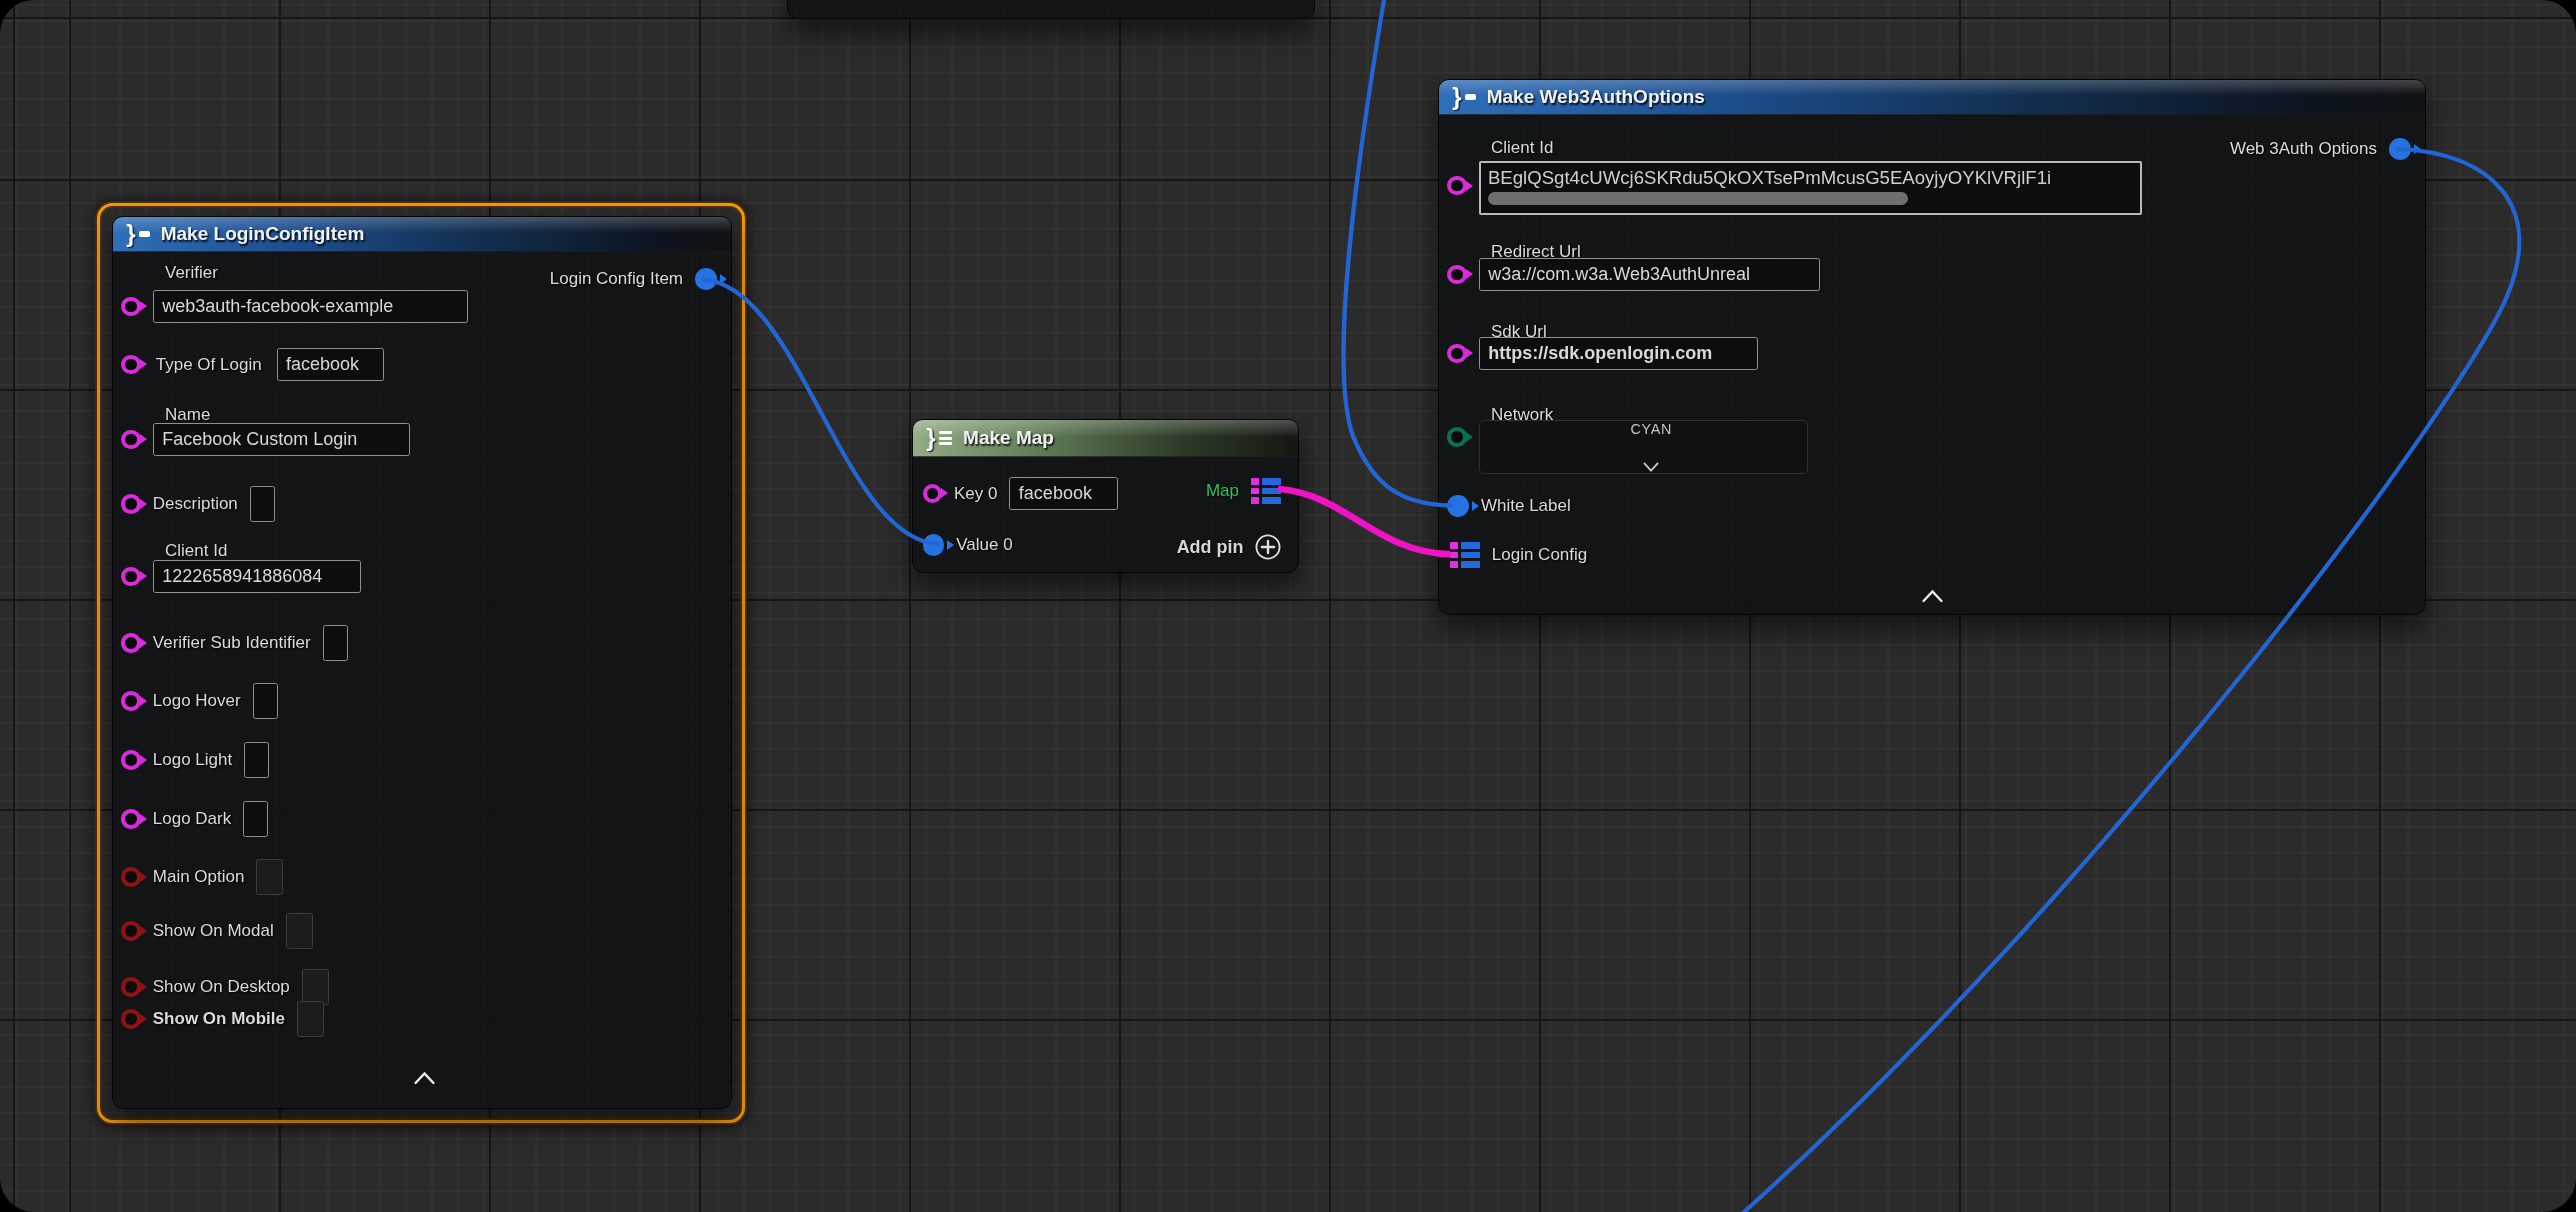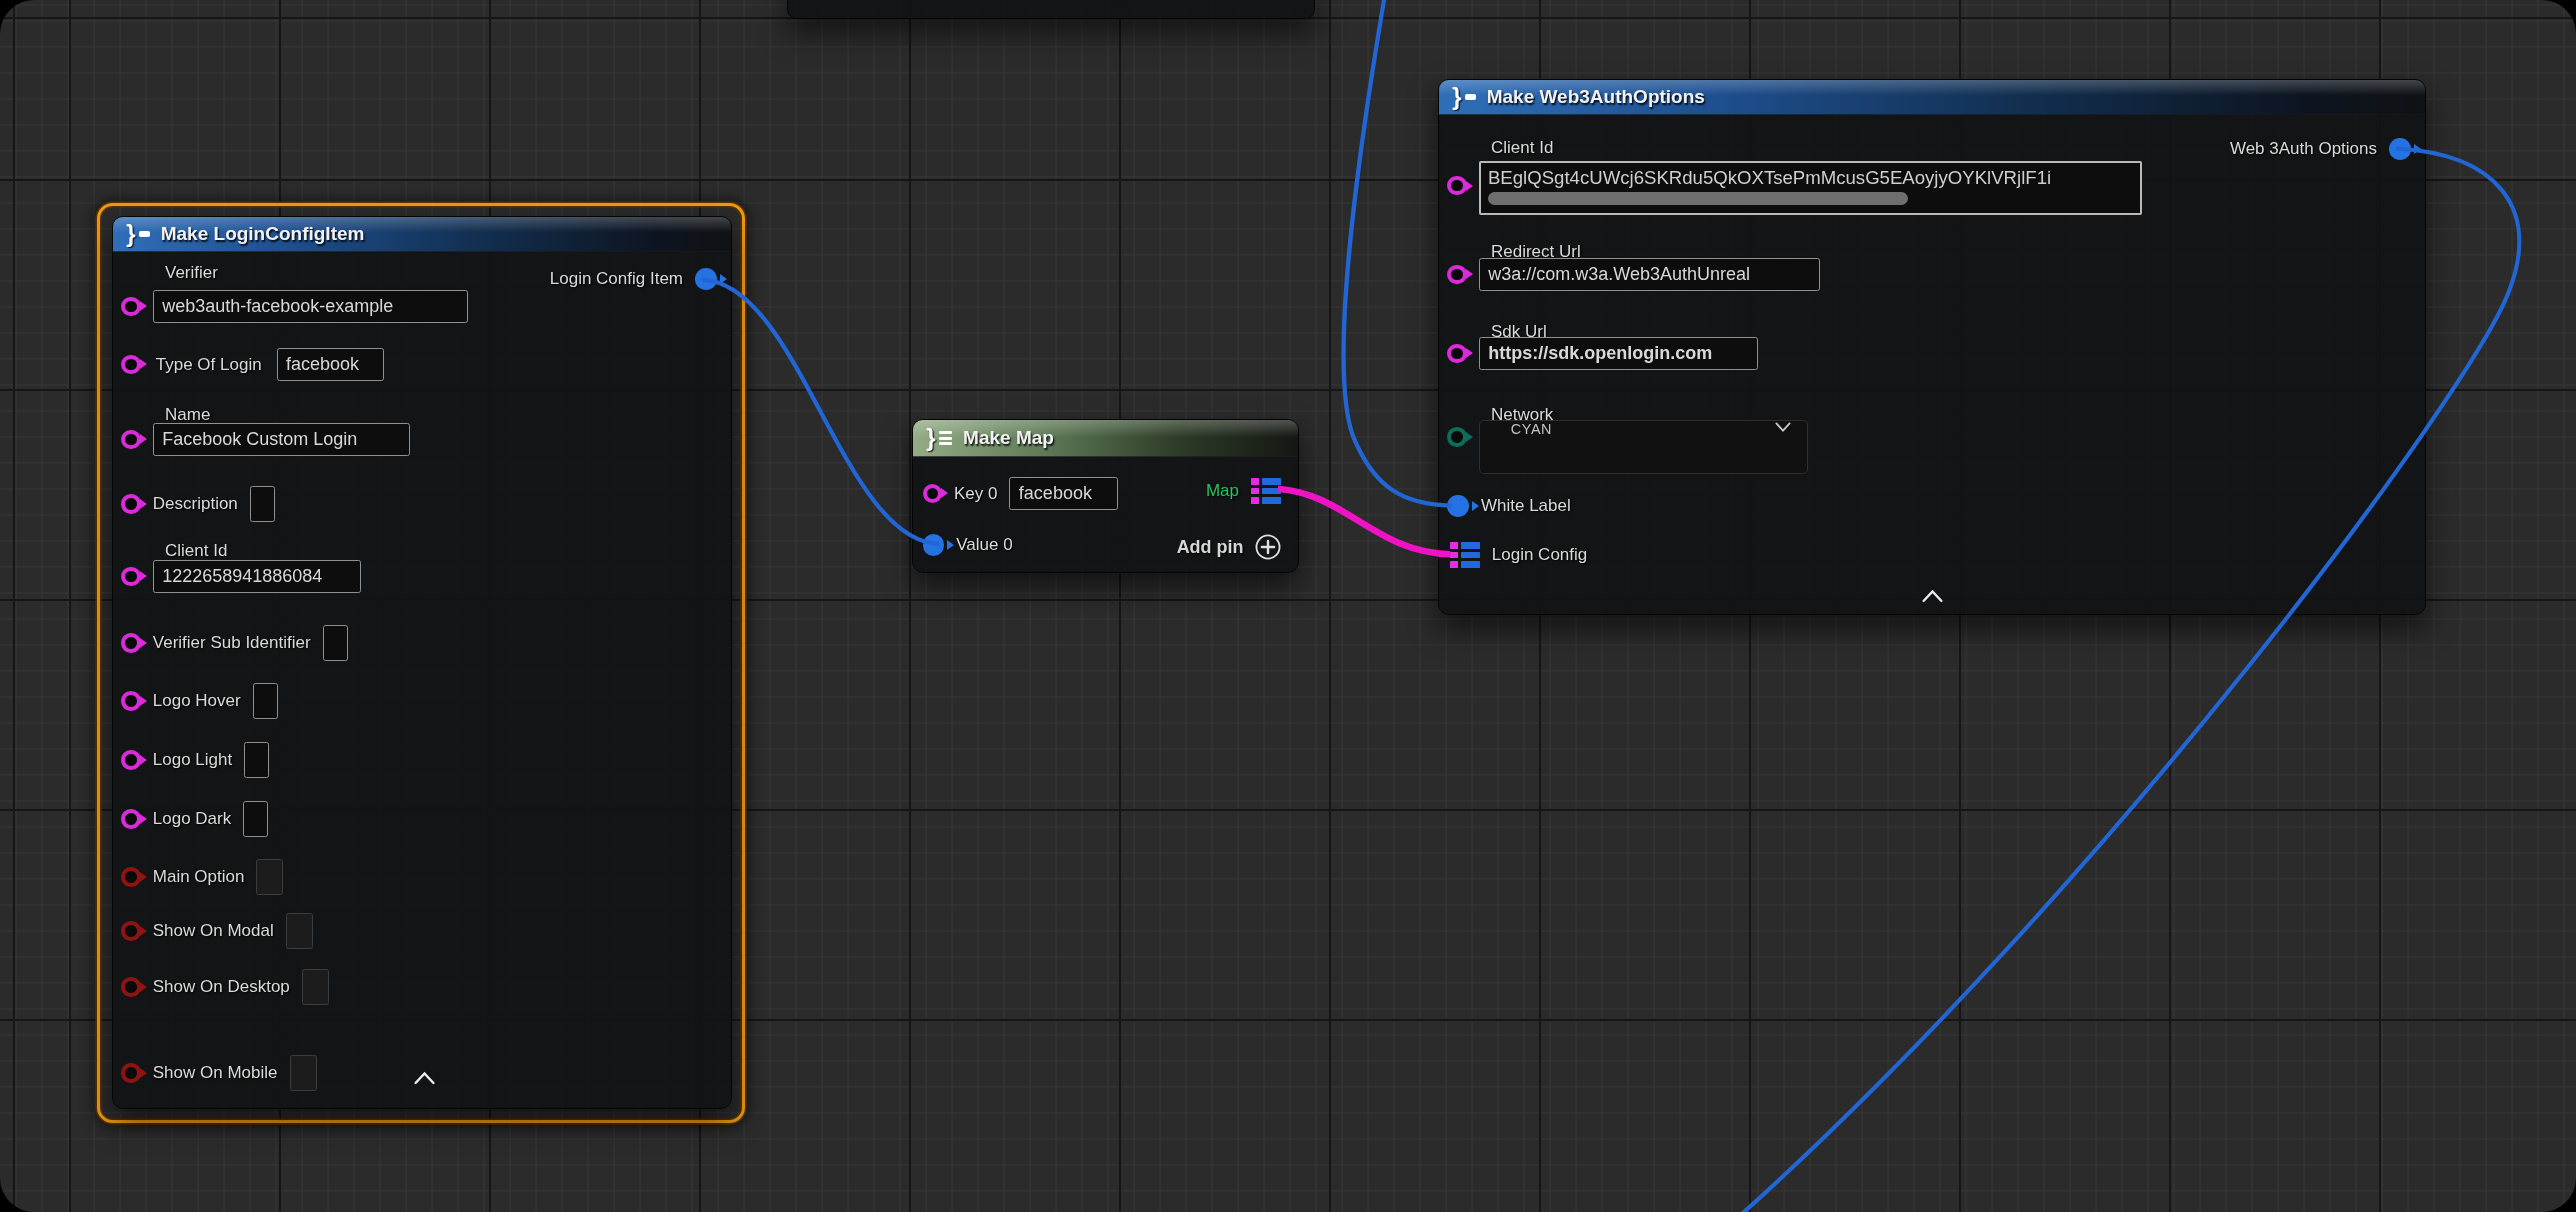--- a/index.html
+++ b/index.html
@@ -47,22 +47,22 @@
   .abs{position:absolute;}
   .tfield{height:31px;background:#0d0d0d;border:1.8px solid #919191;border-radius:2.4px;color:#d8d8d8;
           font-size:18px;display:flex;align-items:center;padding:0 8.4px;box-sizing:content-box;
           white-space:nowrap;overflow:hidden;}
   .ebox{width:23px;height:34px;background:#0d0d0d;border:1.8px solid #8f8f8f;border-radius:2.4px;flex:0 0 auto;}
   .chk{width:25px;height:34px;background:#1c1c1c;border:1.8px solid #3d3d3d;border-radius:2.4px;flex:0 0 auto;}
   .bigfield{width:645px;height:43px;background:#0d0d0d;border:2.4px solid #b9b9b9;border-radius:1.8px;
             padding:3.6px 7.2px;color:#cfcfcf;font-size:18.6px;white-space:nowrap;overflow:hidden;}
   .bigfield .scroll{margin-top:3.6px;width:420px;height:13.2px;background:#6f6f6f;border-radius:6.6px;}
   .combo{width:281px;height:52px;background:#111;border:1.8px solid #2f2f2f;border-radius:4.8px;
-         display:flex;justify-content:space-between;padding:0 15.6px 0 31px;
-         color:#c4c4c4;font-size:14.4px;letter-spacing:0.6px;}
+         display:flex;align-items:center;justify-content:space-between;padding:0 15.6px 0 31px;
+         color:#c4c4c4;font-size:14.4px;letter-spacing:0.6px;flex-direction:column;}
   .foot{position:absolute;color:#ececec;font-size:20.4px;text-shadow:0.6px 1.2px 1.2px #000;}
   .addpin{display:flex;align-items:center;gap:10.8px;color:#d6d6d6;font-size:18px;font-weight:bold;
           text-shadow:1.2px 1.2px 1.2px rgba(0,0,0,.9);}
   svg.wires{position:absolute;inset:0;pointer-events:none;}
 </style>
 </head>
 <body>
 
 <div class="canvas">
 
@@ -175,21 +175,21 @@
     </div>
 
     <div class="row" style="left:8.4px;top:752px;">
       <span class="pin hollow" style="--c:#8e1414">
           <span class="nub"></span>
         </span>
       <span class="plabel">Show On Desktop</span>
       <div class="chk"></div>
     </div>
 
-    <div class="row" style="left:8.4px;top:838px;">
+    <div class="row" style="left:8.4px;top:784px;font-weight:bold;">
       <span class="pin hollow" style="--c:#8e1414">
           <span class="nub"></span>
         </span>
       <span class="plabel">Show On Mobile</span>
       <div class="chk"></div>
     </div>
 
     <div class="foot" style="left:299px;top:850px;">
       <svg width="25" height="14.4" viewBox="0 0 42 24">
           <path d="M6 20 L21 4 L36 20" fill="none" stroke="#ececec" stroke-width="4" stroke-linecap="round"></path>

